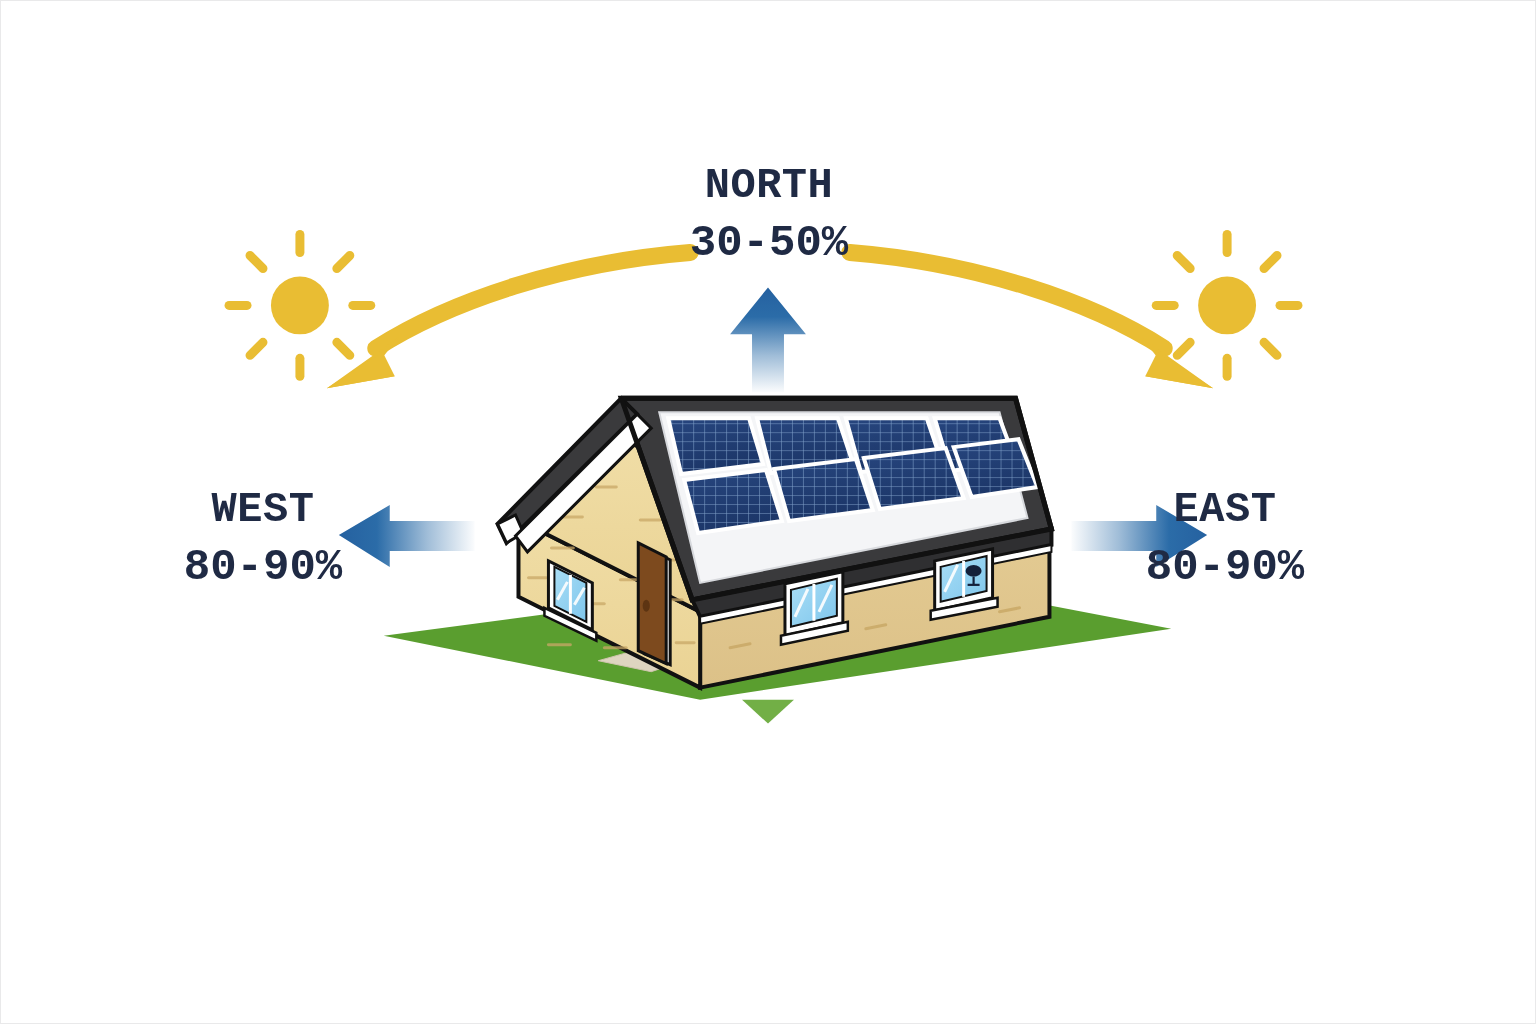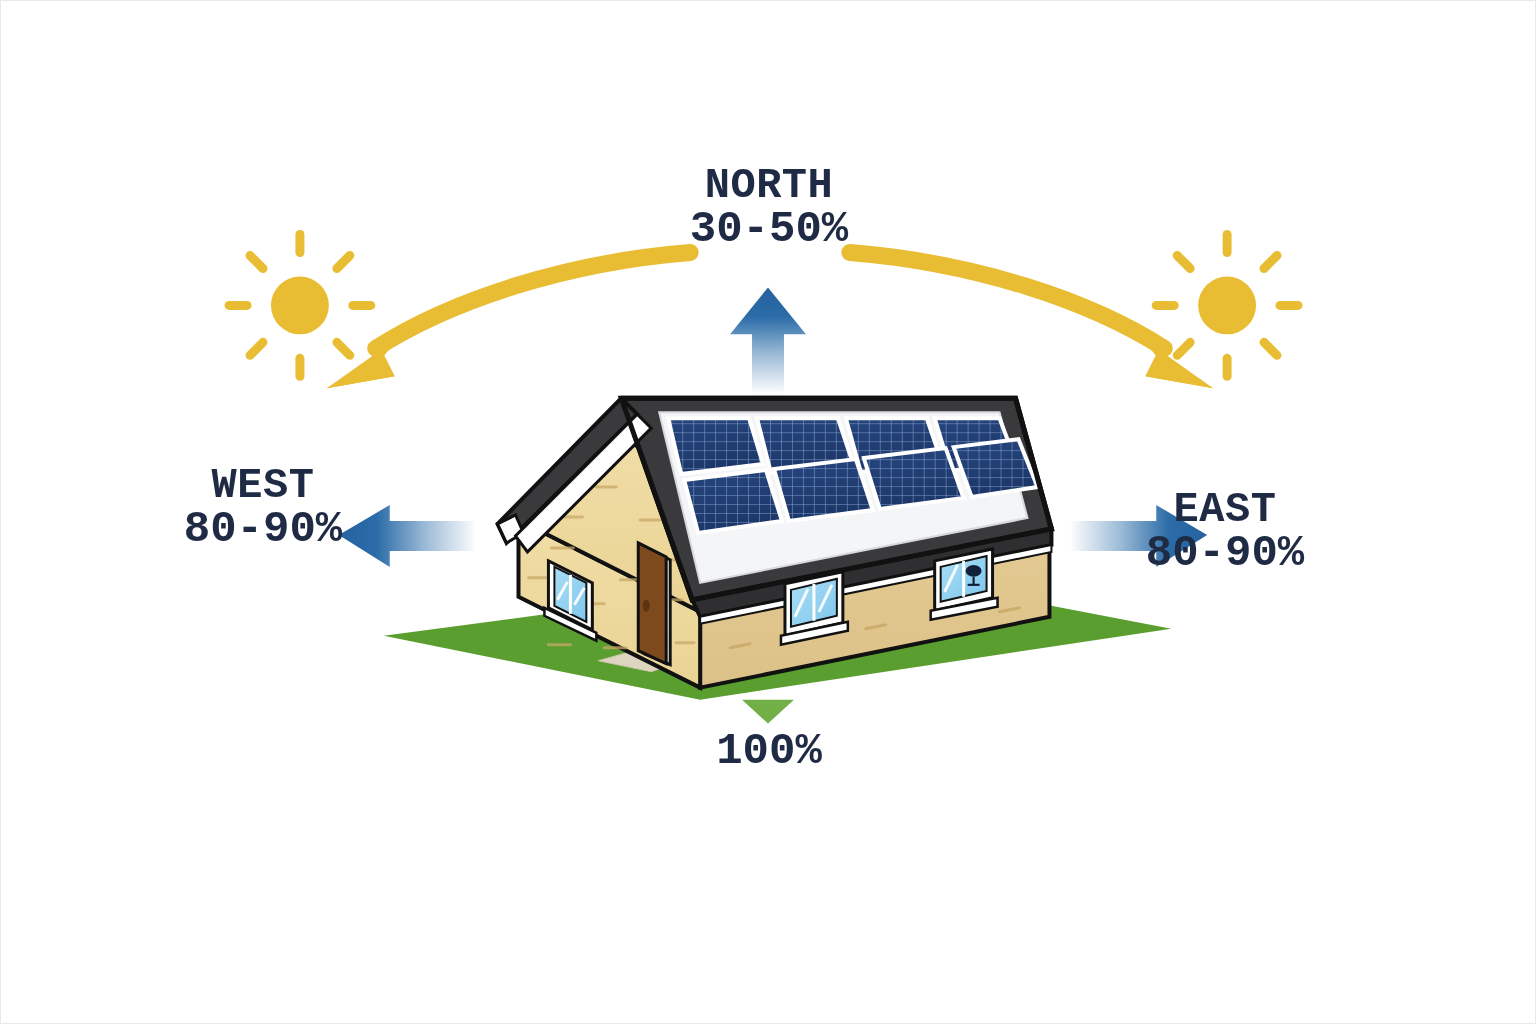--- a/index.html
+++ b/index.html
@@ -35,25 +35,26 @@
     display: block;
     font-size: 42px;
     font-weight: 700;
     letter-spacing: 0.5px;
     white-space: nowrap;
   }
   .dir-label .dir-val {
     display: block;
     font-size: 44px;
     font-weight: 700;
+    margin-top: 14px;
     white-space: nowrap;
   }
   #label-north { left: 568px; top: 164px; width: 400px; }
   #label-south { left: 568px; top: 728px; width: 400px; }
-  #label-west  { left: 92px;  top: 464px; width: 340px; }
+  #label-west  { left: 92px;  top: 488px; width: 340px; }
   #label-east  { left: 1054px; top: 488px; width: 340px; }
 </style>
 </head>
 <body>
 
 <div id="canvas">
 
   <svg id="art" viewBox="0 0 1536 1024">
     <defs>
 
@@ -304,21 +305,20 @@
     <span class="dir-name">NORTH</span>
     <span class="dir-val">30-50%</span>
   </div>
 
   <div class="dir-label" id="label-east">
     <span class="dir-name">EAST</span>
     <span class="dir-val">80-90%</span>
   </div>
 
   <div class="dir-label" id="label-south">
-    <span class="dir-val">100%</span>
   </div>
 
   <div class="dir-label" id="label-west">
     <span class="dir-name">WEST</span>
     <span class="dir-val">80-90%</span>
   </div>
 
 </div>
 
 </body></html>

